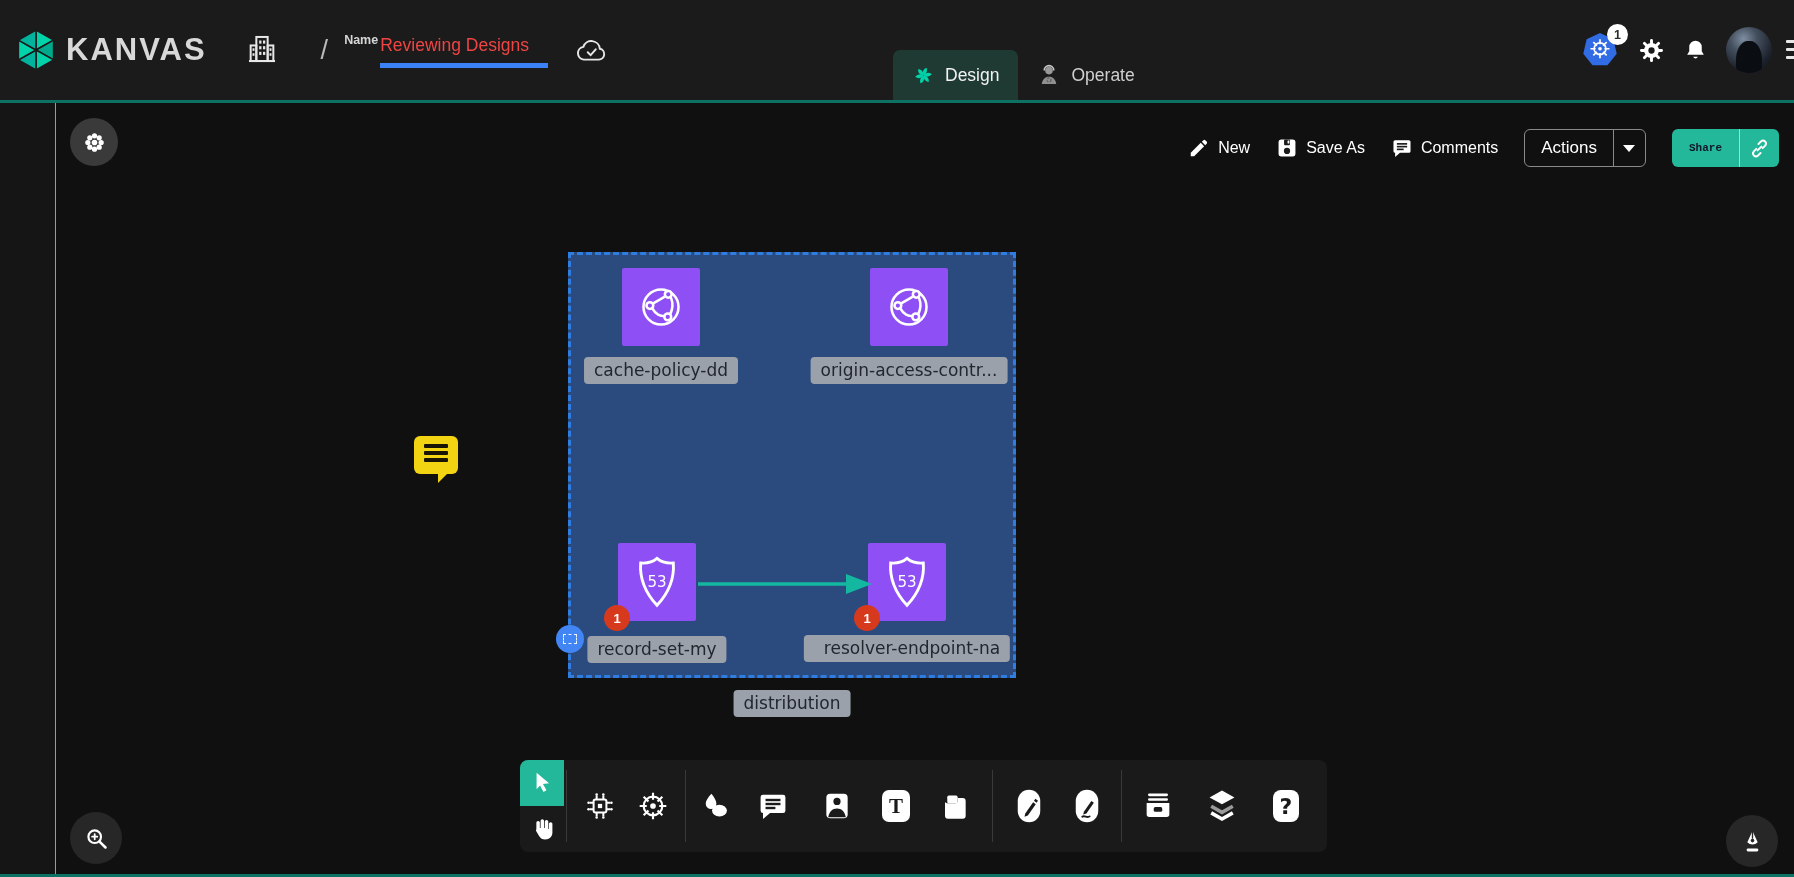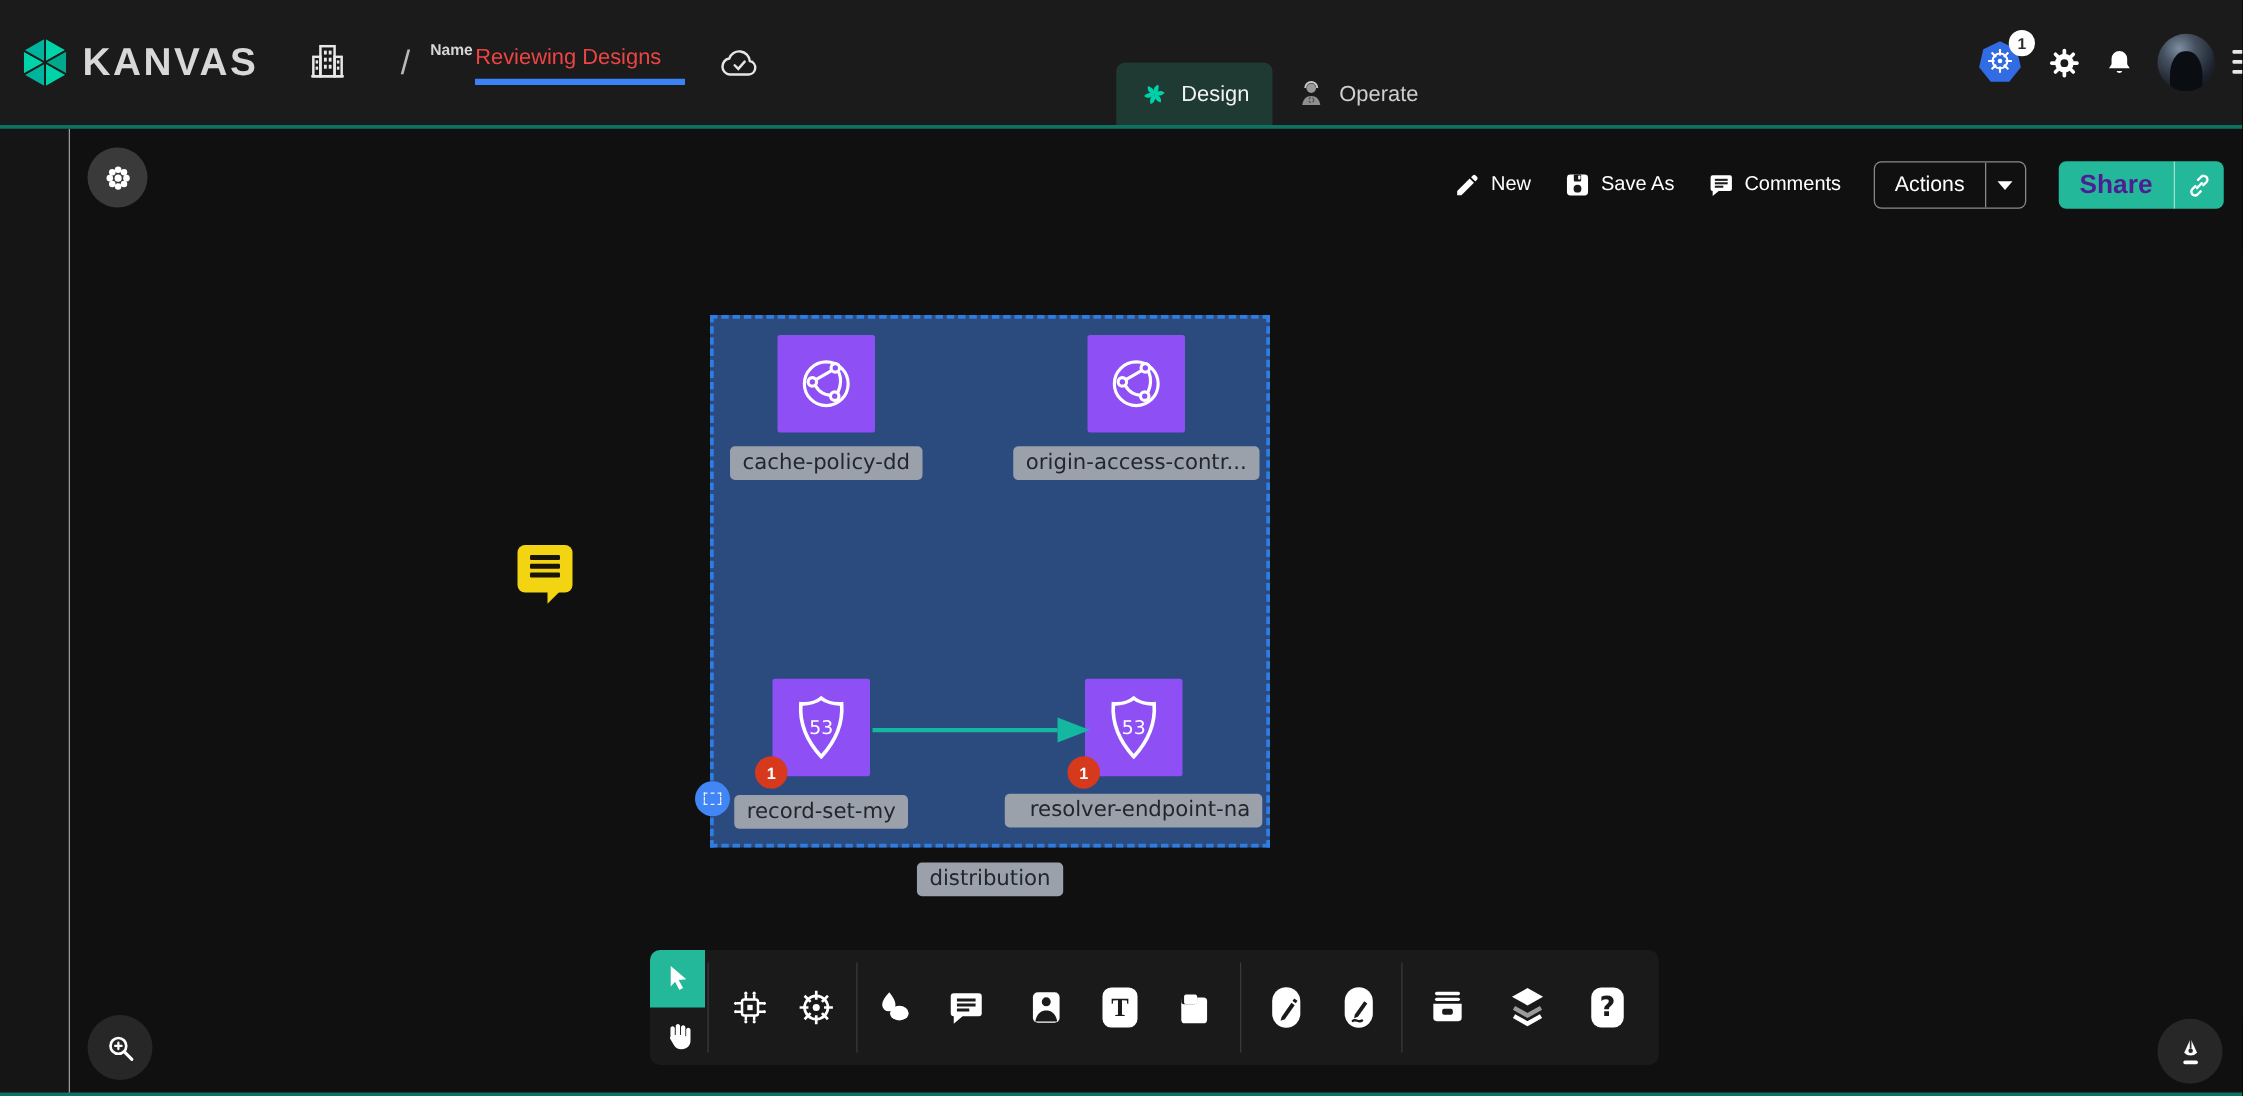--- a/index.html
+++ b/index.html
@@ -60,21 +60,21 @@
   .expand-btn{position:absolute;left:7px;top:722px;width:40px;height:40px;border-radius:50%;background:#2b3237;border:none;cursor:pointer;color:#fff;font-size:0;}
 
   
   .canvas-actions{position:absolute;top:129px;right:15px;height:38px;display:flex;align-items:center;gap:26px;z-index:4;}
   .flat-btn{display:flex;align-items:center;gap:8px;background:none;border:none;cursor:pointer;color:#fff;font-size:16px;font-weight:500;font-family:"Liberation Sans",sans-serif;}
   .actions-btn{display:flex;align-items:stretch;height:38px;border:1px solid #8a8a8a;border-radius:6px;background:transparent;color:#fff;overflow:hidden;}
   .actions-main{display:flex;align-items:center;padding:0 16px;font-size:17px;cursor:pointer;}
   .actions-caret{display:flex;align-items:center;justify-content:center;width:32px;border-left:1px solid #8a8a8a;cursor:pointer;}
   .caret-down{width:0;height:0;border-left:6px solid transparent;border-right:6px solid transparent;border-top:7px solid #fff;}
   .share-btn{display:flex;align-items:stretch;height:38px;border-radius:6px;overflow:hidden;background:var(--accent-teal);}
-  .share-main{display:flex;align-items:center;padding:0 17px;color:#4c1d95;font-size:21px;font-weight:700;border:none;background:transparent;cursor:pointer;font-family:Liberation Sans, sans-serif;}
+  .share-main{display:flex;align-items:center;padding:0 17px;color:#0f172a;font-size:11px;font-weight:700;border:none;background:transparent;cursor:pointer;font-family:Liberation Mono, monospace;}
   .share-link{display:flex;align-items:center;justify-content:center;width:40px;border:none;border-left:1px solid rgba(255,255,255,.55);background:transparent;color:#fff;cursor:pointer;}
 
   
   .round-btn{position:absolute;border-radius:50%;border:none;cursor:pointer;color:#fff;display:flex;align-items:center;justify-content:center;}
   .quick-btn{left:70px;top:118px;width:48px;height:48px;background:#3a3a3a;}
   .zoom-btn{left:70px;top:812px;width:52px;height:52px;background:#272727;}
   .nib-btn{left:1726px;top:815px;width:52px;height:52px;background:#272727;}
 
   
   .selection-group{position:absolute;left:568px;top:252px;width:448px;height:426px;background:var(--selection-fill);border:3px dashed var(--selection-border);cursor:move;}

